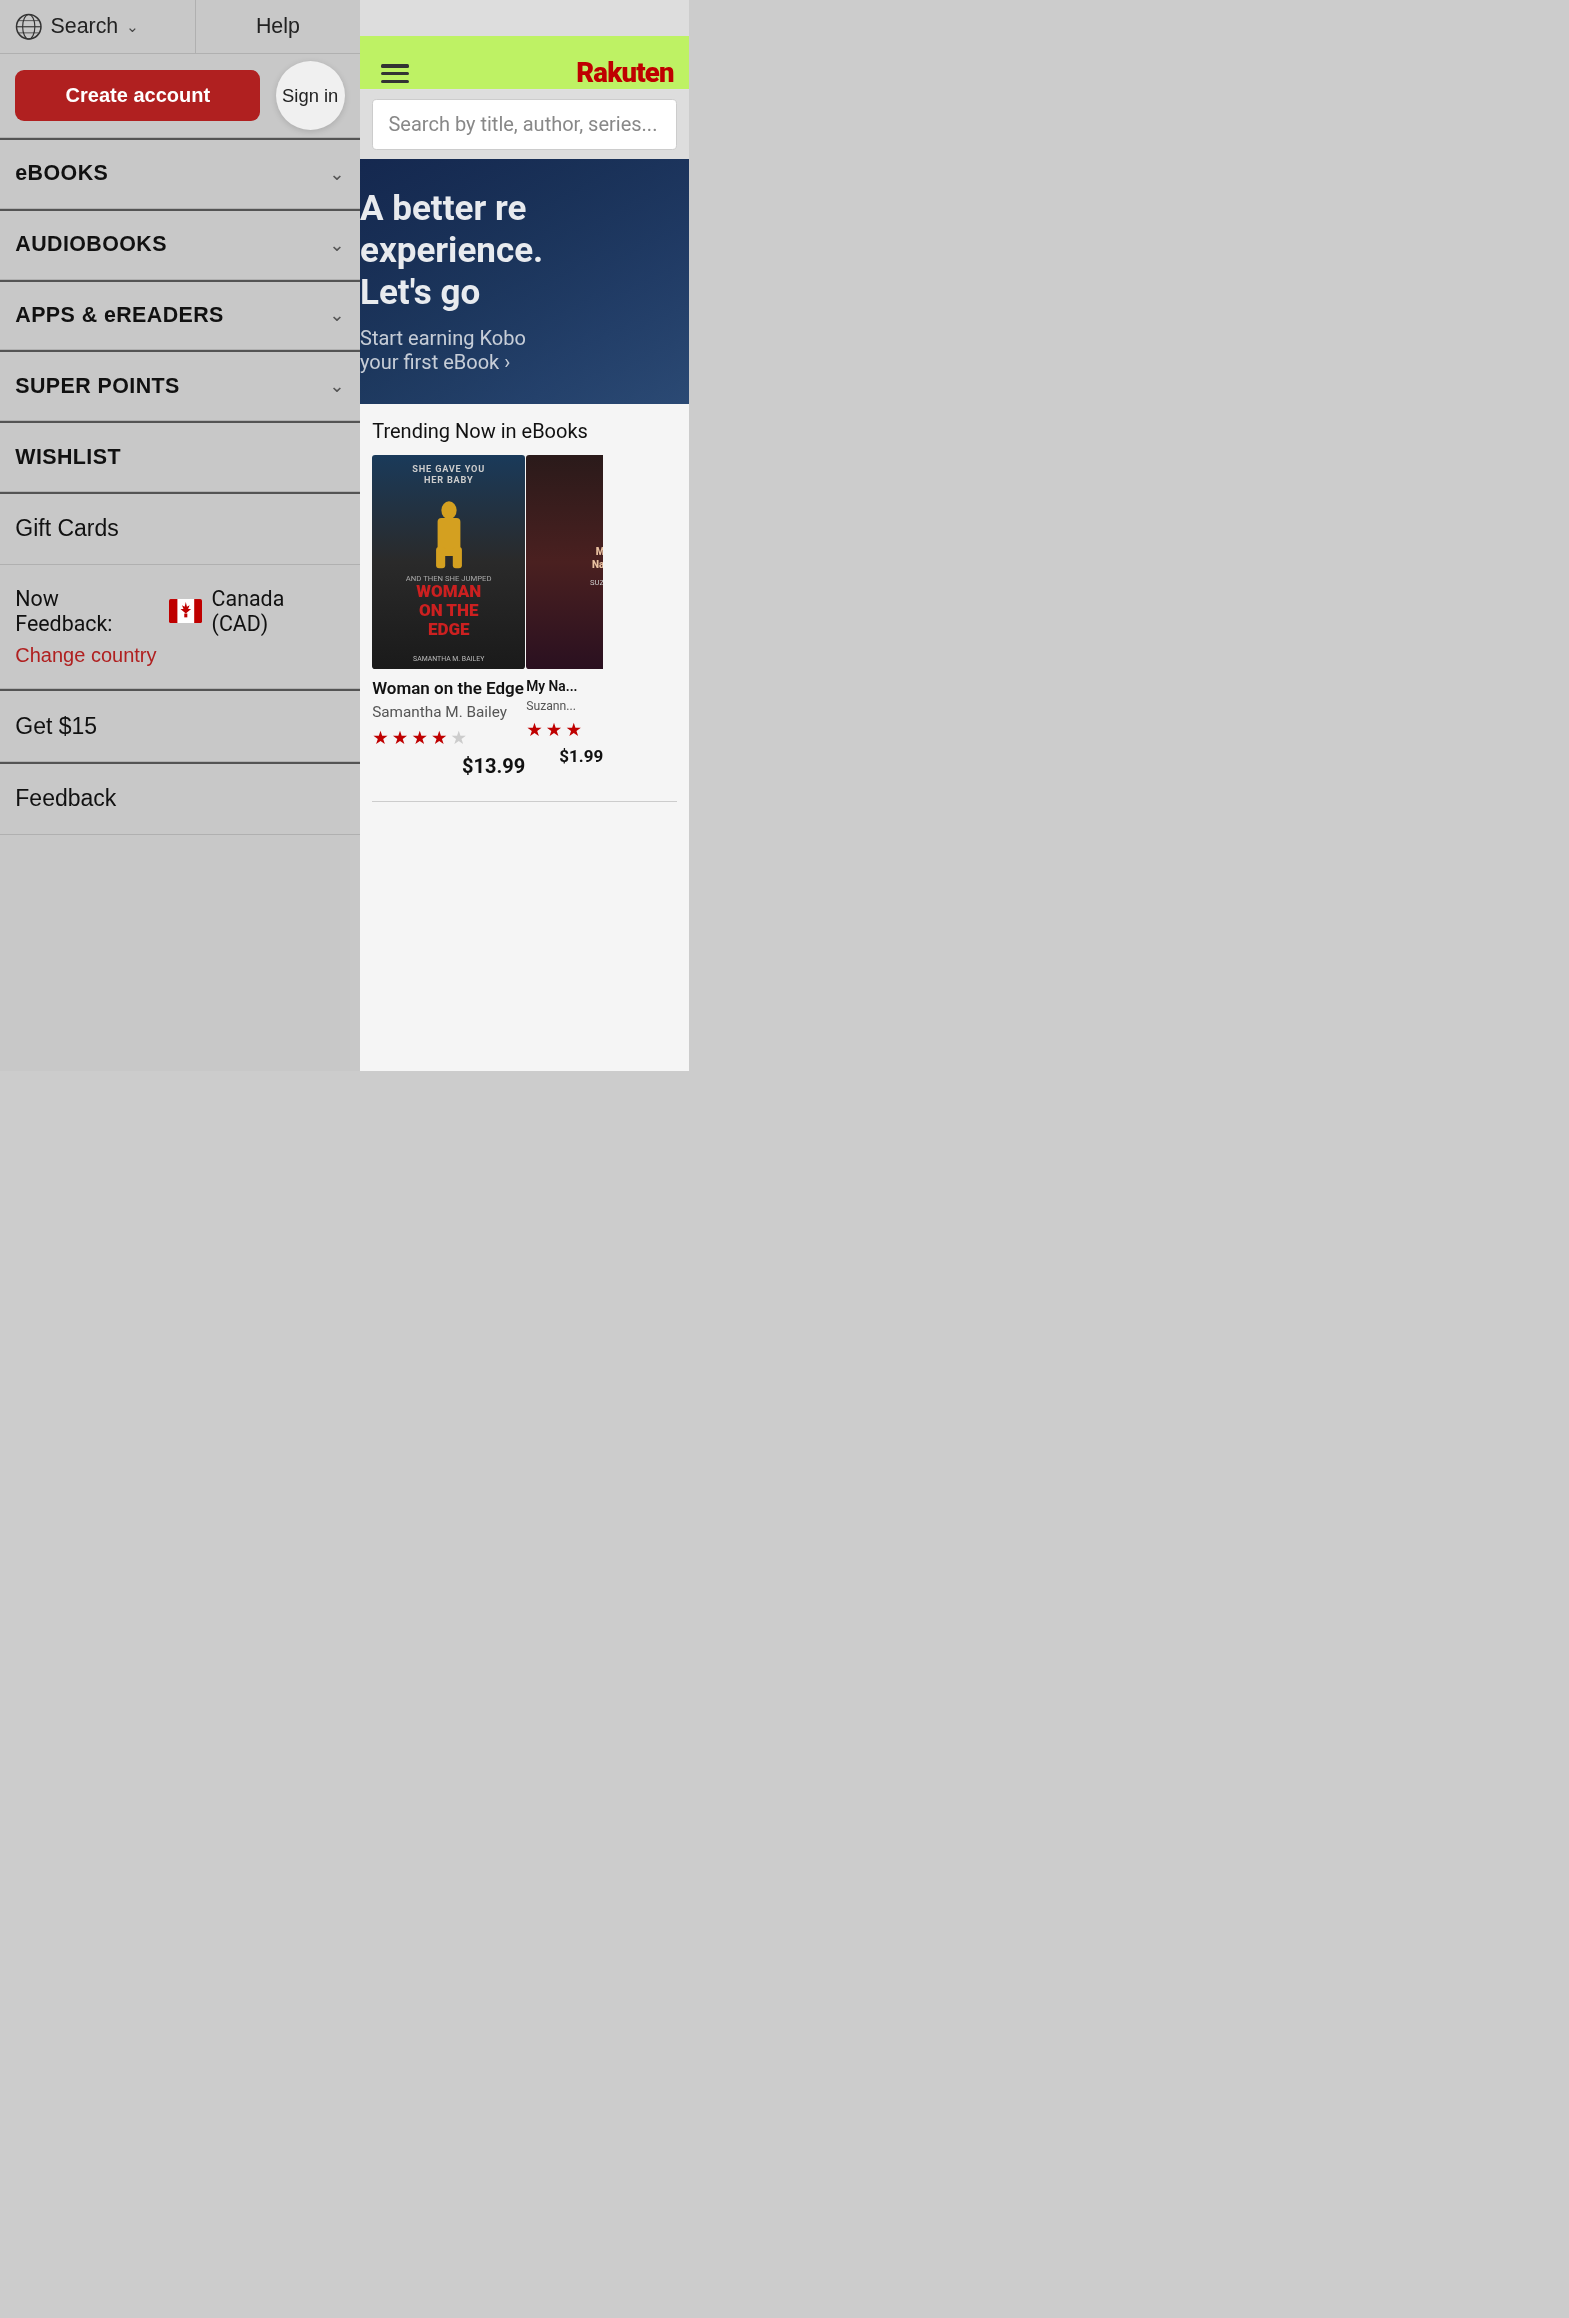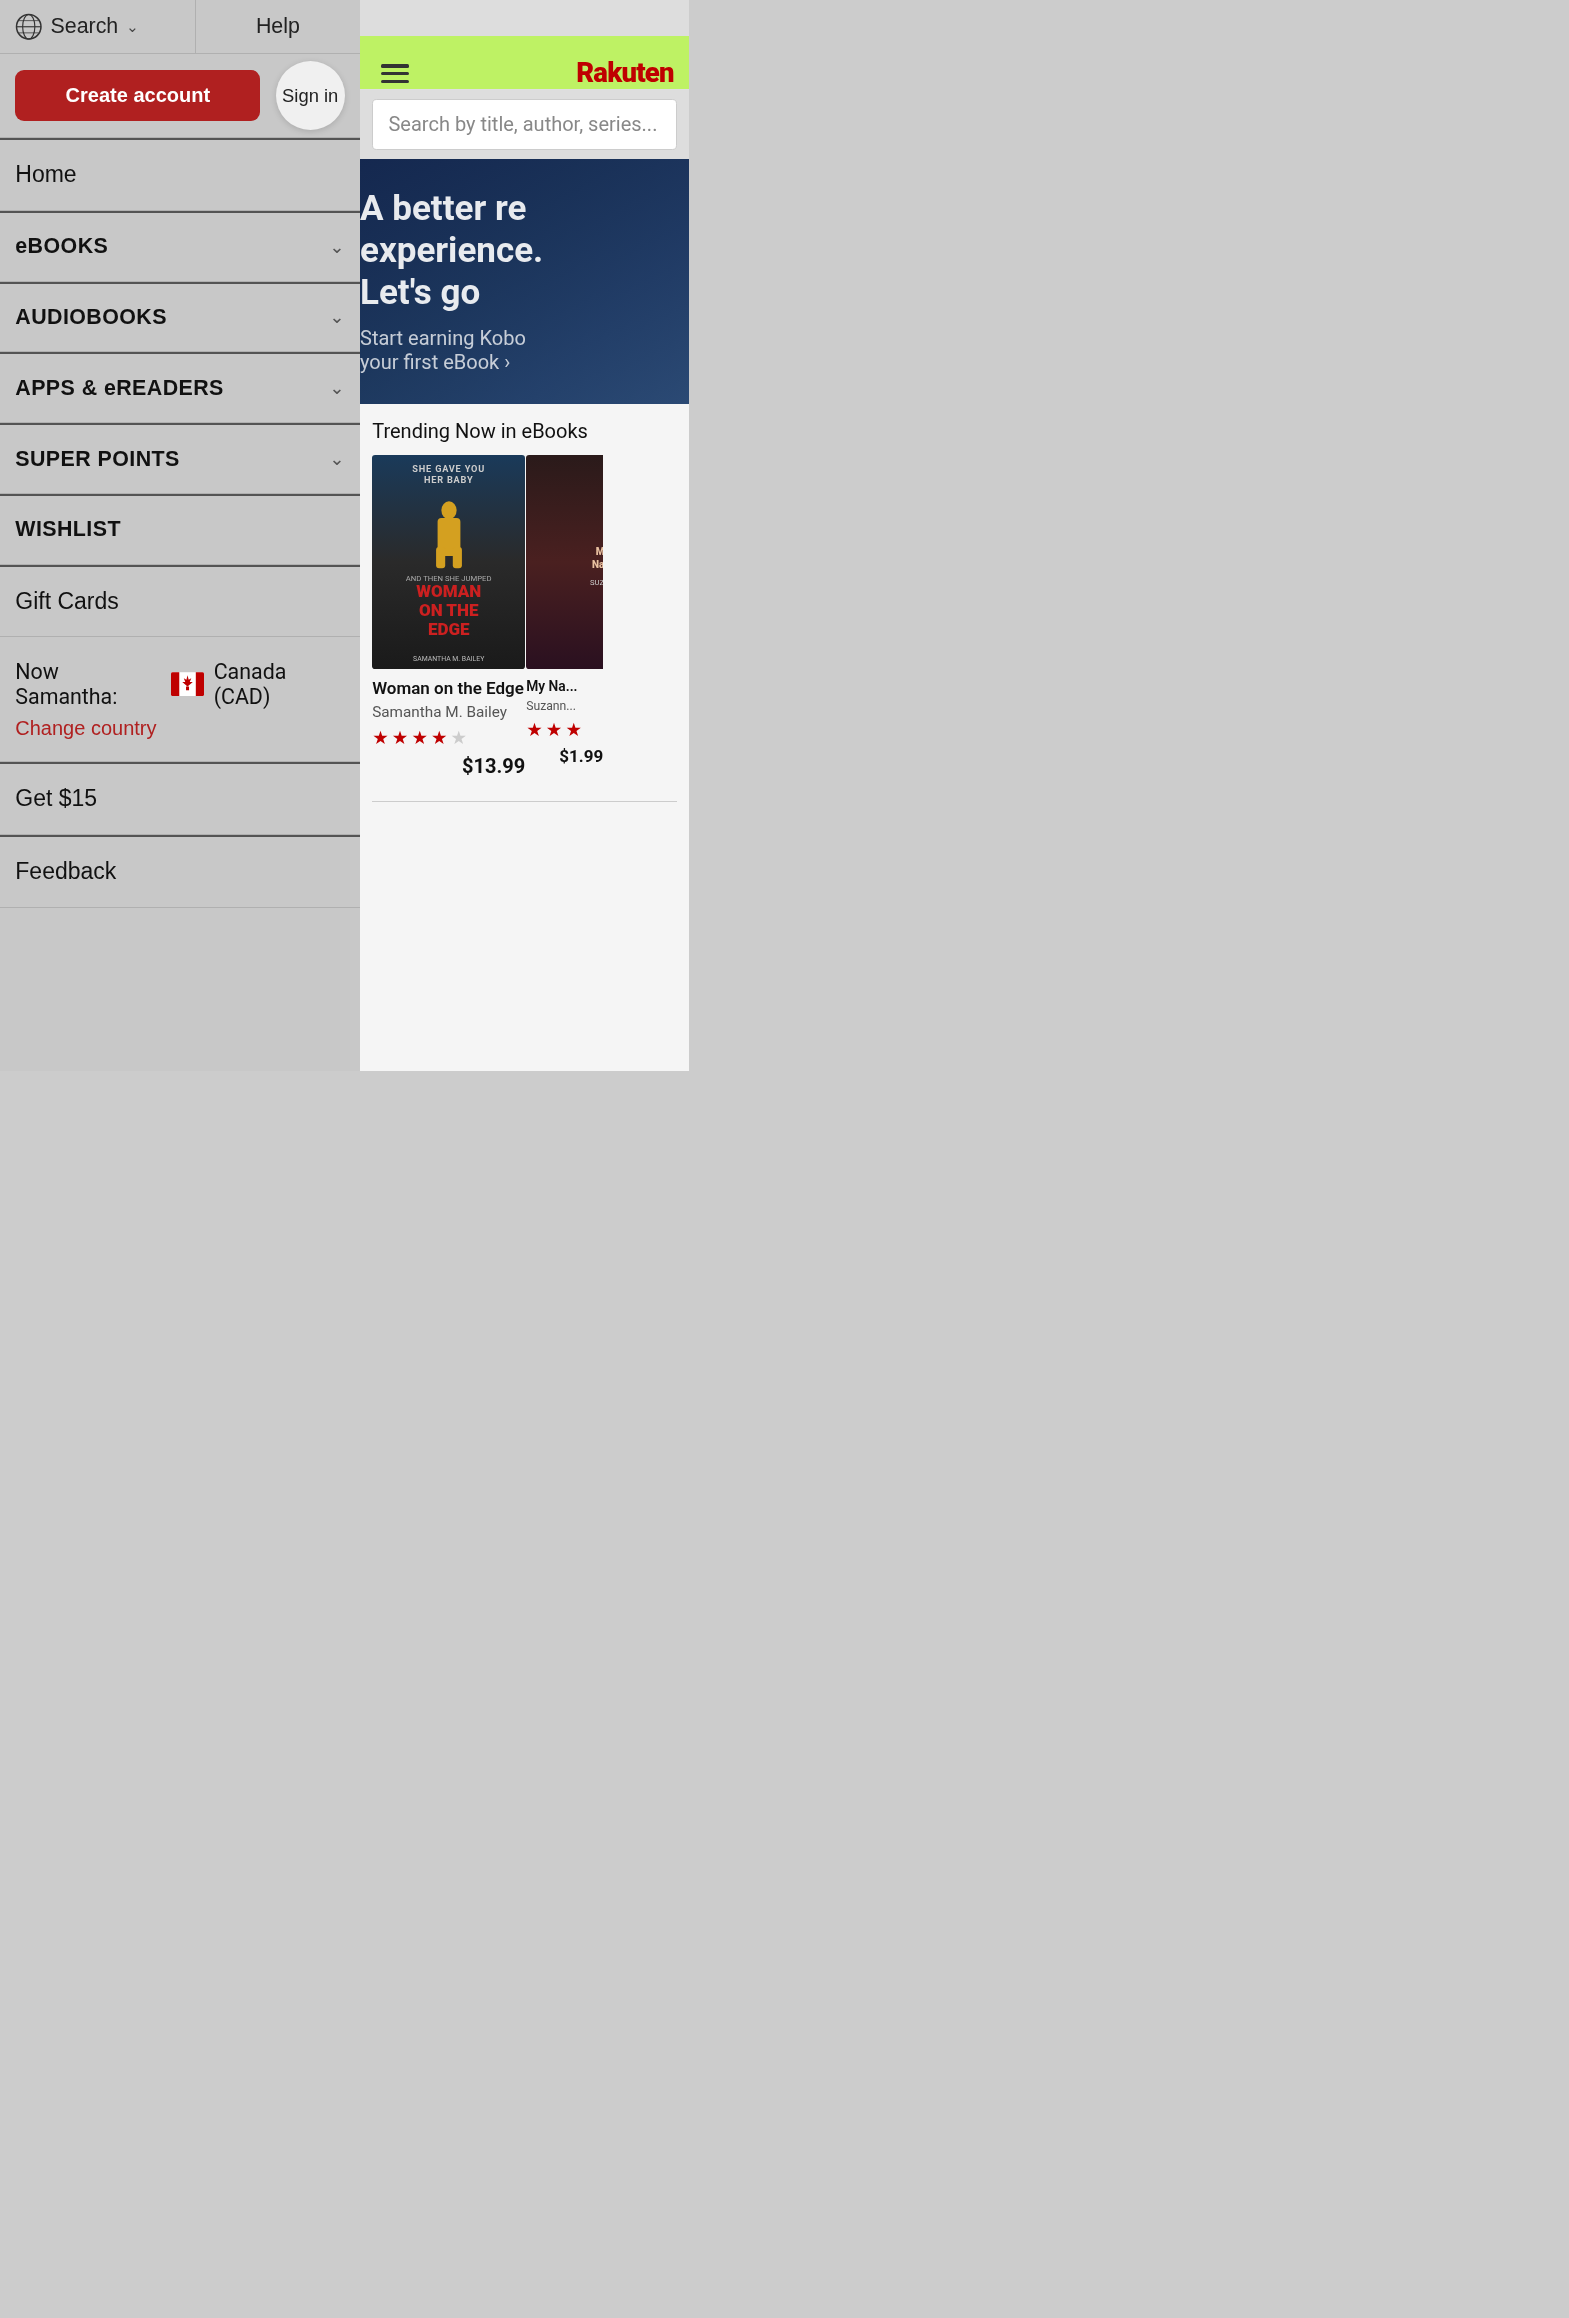--- a/index.html
+++ b/index.html
@@ -393,23 +393,20 @@
 
     <div class="auth-row">
       <button class="create-account-btn">
         <span>Create account</span>
       </button>
       <button class="sign-in-btn">
         <span>Sign in</span>
       </button>
     </div>
 
-    <button class="nav-item">
-      <span class="label">Home</span>
-    </button>
 
     <button class="nav-item">
       <span class="label bold">eBOOKS</span>
       <span class="chevron">⌄</span>
     </button>
 
     <button class="nav-item">
       <span class="label bold">AUDIOBOOKS</span>
       <span class="chevron">⌄</span>
     </button>
@@ -427,21 +424,21 @@
     <button class="nav-item">
       <span class="label bold">WISHLIST</span>
     </button>
 
     <button class="nav-item">
       <span class="label">Gift Cards</span>
     </button>
 
     <div class="shopping-section">
       <div class="shopping-label">
-        <span>Now Samantha:</span>
+        <span>Now Feedback:</span>
 
         <span class="flag">
           <svg viewBox="0 0 44 32" xmlns="http://www.w3.org/2000/svg">
             <rect width="44" height="32" fill="#fff"></rect>
             <rect x="0" width="11" height="32" fill="#bf0000"></rect>
             <rect x="33" width="11" height="32" fill="#bf0000"></rect>
 
             <polygon points="22,4 23.5,10 27,8 25,13 29,13 22,19 15,13 19,13 17,8 20.5,10" fill="#bf0000"></polygon>
             <rect x="20" y="19" width="4" height="5" fill="#bf0000"></rect>
           </svg>

